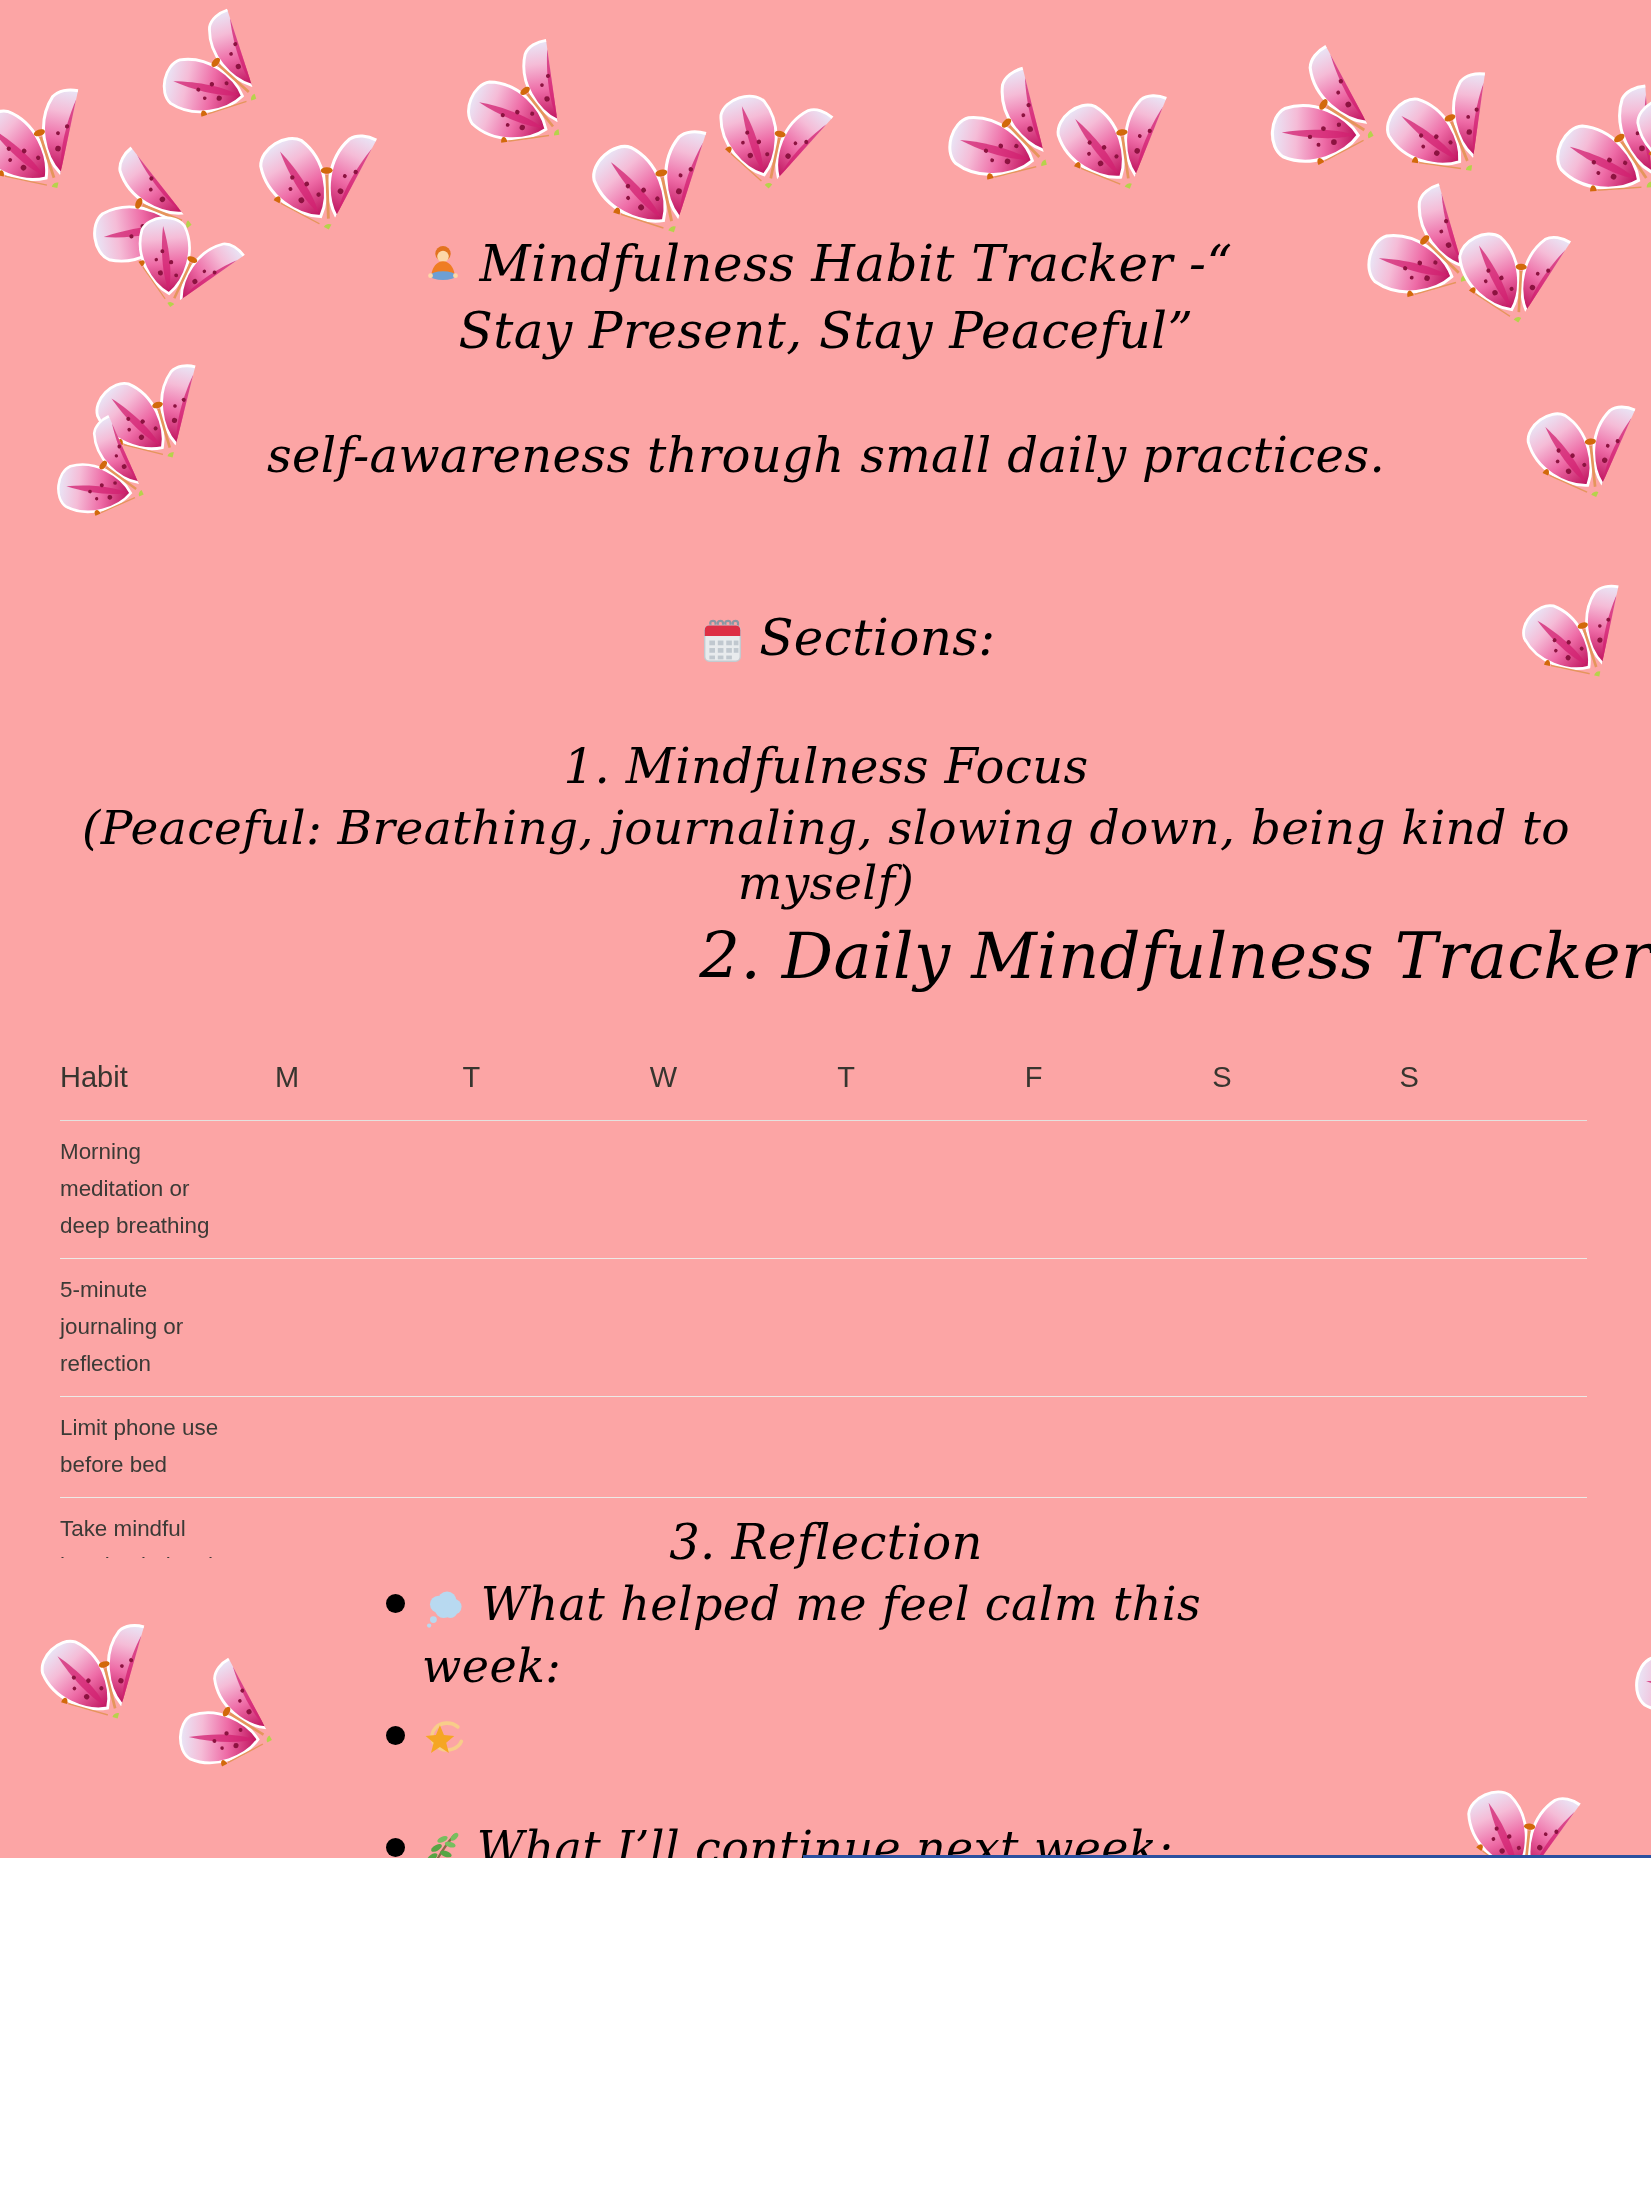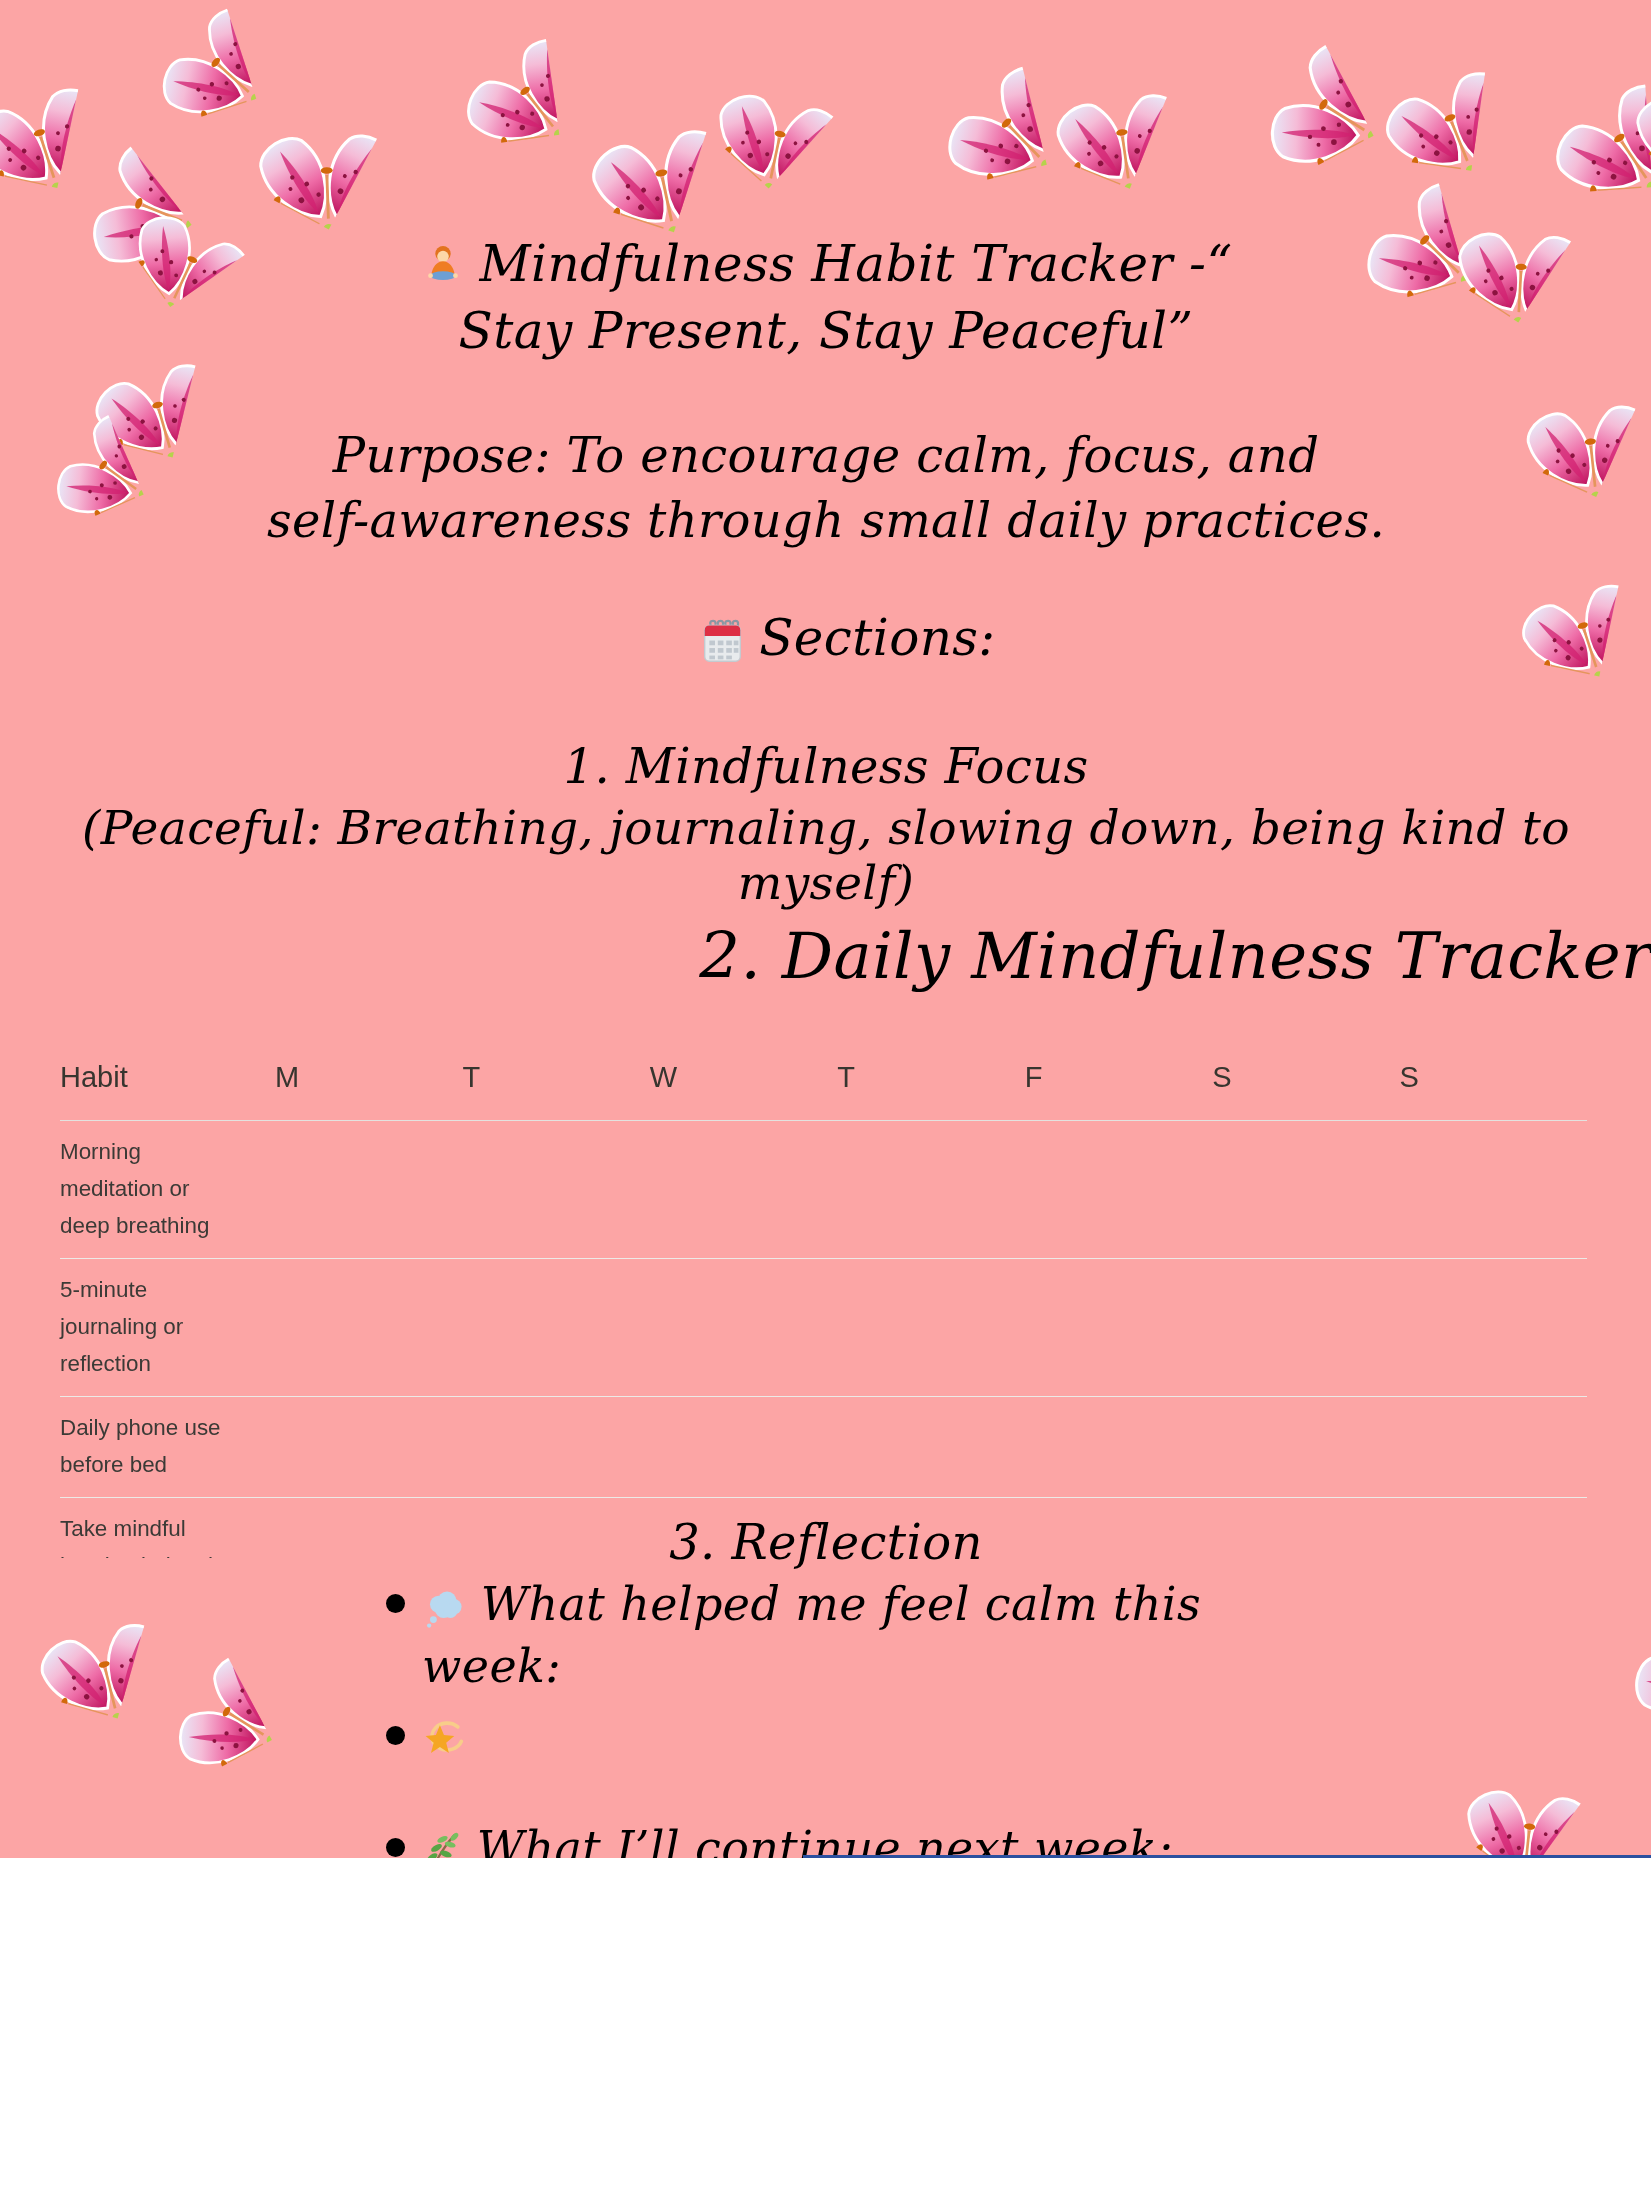--- a/index.html
+++ b/index.html
@@ -273,21 +273,20 @@
             <ellipse cx="24" cy="33" rx="13" ry="4.5" fill="#6d9fd4"></ellipse>
             <circle cx="11" cy="33" r="2.5" fill="#fcd7a8"></circle>
             <circle cx="37" cy="33" r="2.5" fill="#fcd7a8"></circle>
           </svg>
         </span><span>Mindfulness Habit Tracker -“</span>
       </div>
       <div>Stay Present, Stay Peaceful”</div>
     </div>
 
     <div class="script purpose-block">
-      <div>Purpose: To encourage calm, focus, and</div>
       <div>self-awareness through small daily practices.</div>
     </div>
 
     <div class="script sections-block">
       <span class="emoji">
         <svg width="45" height="45" viewBox="0 0 48 48">
           <path d="M12,8 q-3,-6 2,-6 q4,0 2,6" fill="none" stroke="#8a97a3" stroke-width="2.4"></path>
           <path d="M20,8 q-3,-6 2,-6 q4,0 2,6" fill="none" stroke="#8a97a3" stroke-width="2.4"></path>
           <path d="M28,8 q-3,-6 2,-6 q4,0 2,6" fill="none" stroke="#8a97a3" stroke-width="2.4"></path>
           <path d="M36,8 q-3,-6 2,-6 q4,0 2,6" fill="none" stroke="#8a97a3" stroke-width="2.4"></path>
@@ -352,21 +351,21 @@
           <div class="day-cell"></div>
           <div class="day-cell"></div>
           <div class="day-cell"></div>
           <div class="day-cell"></div>
           <div class="day-cell"></div>
           <div class="day-cell"></div>
       </div>
 
       <div class="t-grid t-row">
         <div class="habit-cell">
-          <div>Daily phone use</div>
+          <div>Limit phone use</div>
           <div>before bed</div>
         </div>
         <div class="day-cell"></div>
           <div class="day-cell"></div>
           <div class="day-cell"></div>
           <div class="day-cell"></div>
           <div class="day-cell"></div>
           <div class="day-cell"></div>
           <div class="day-cell"></div>
       </div>

